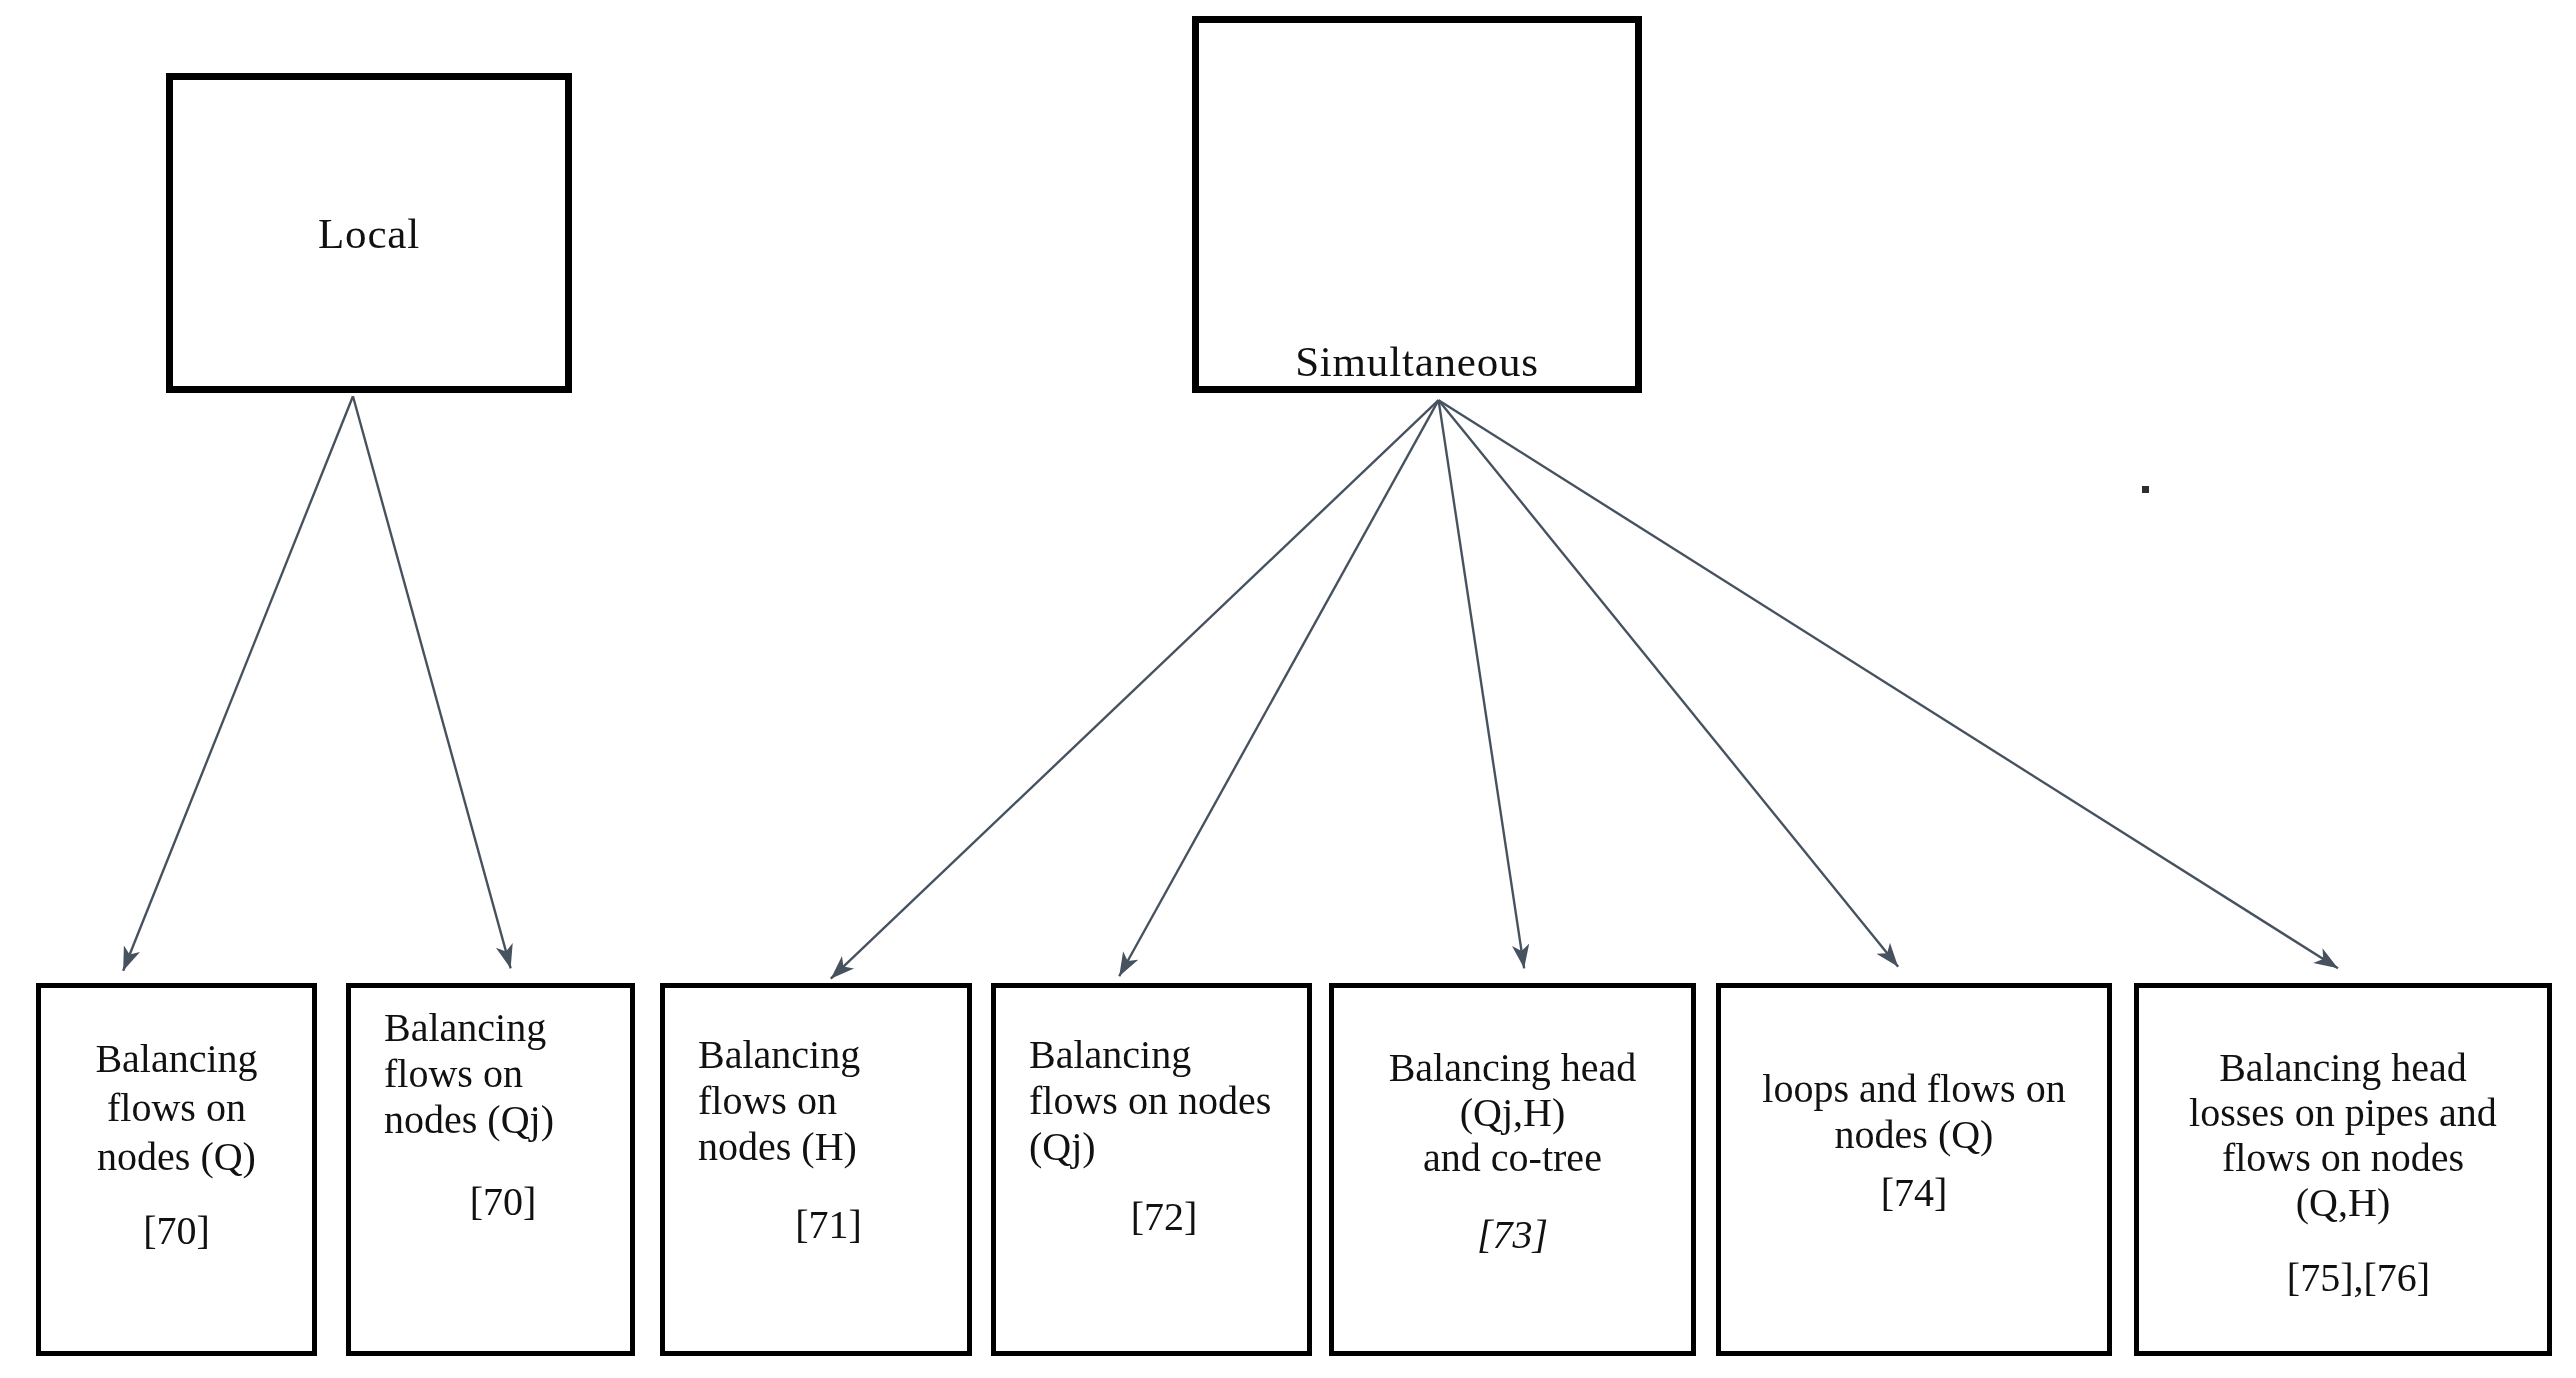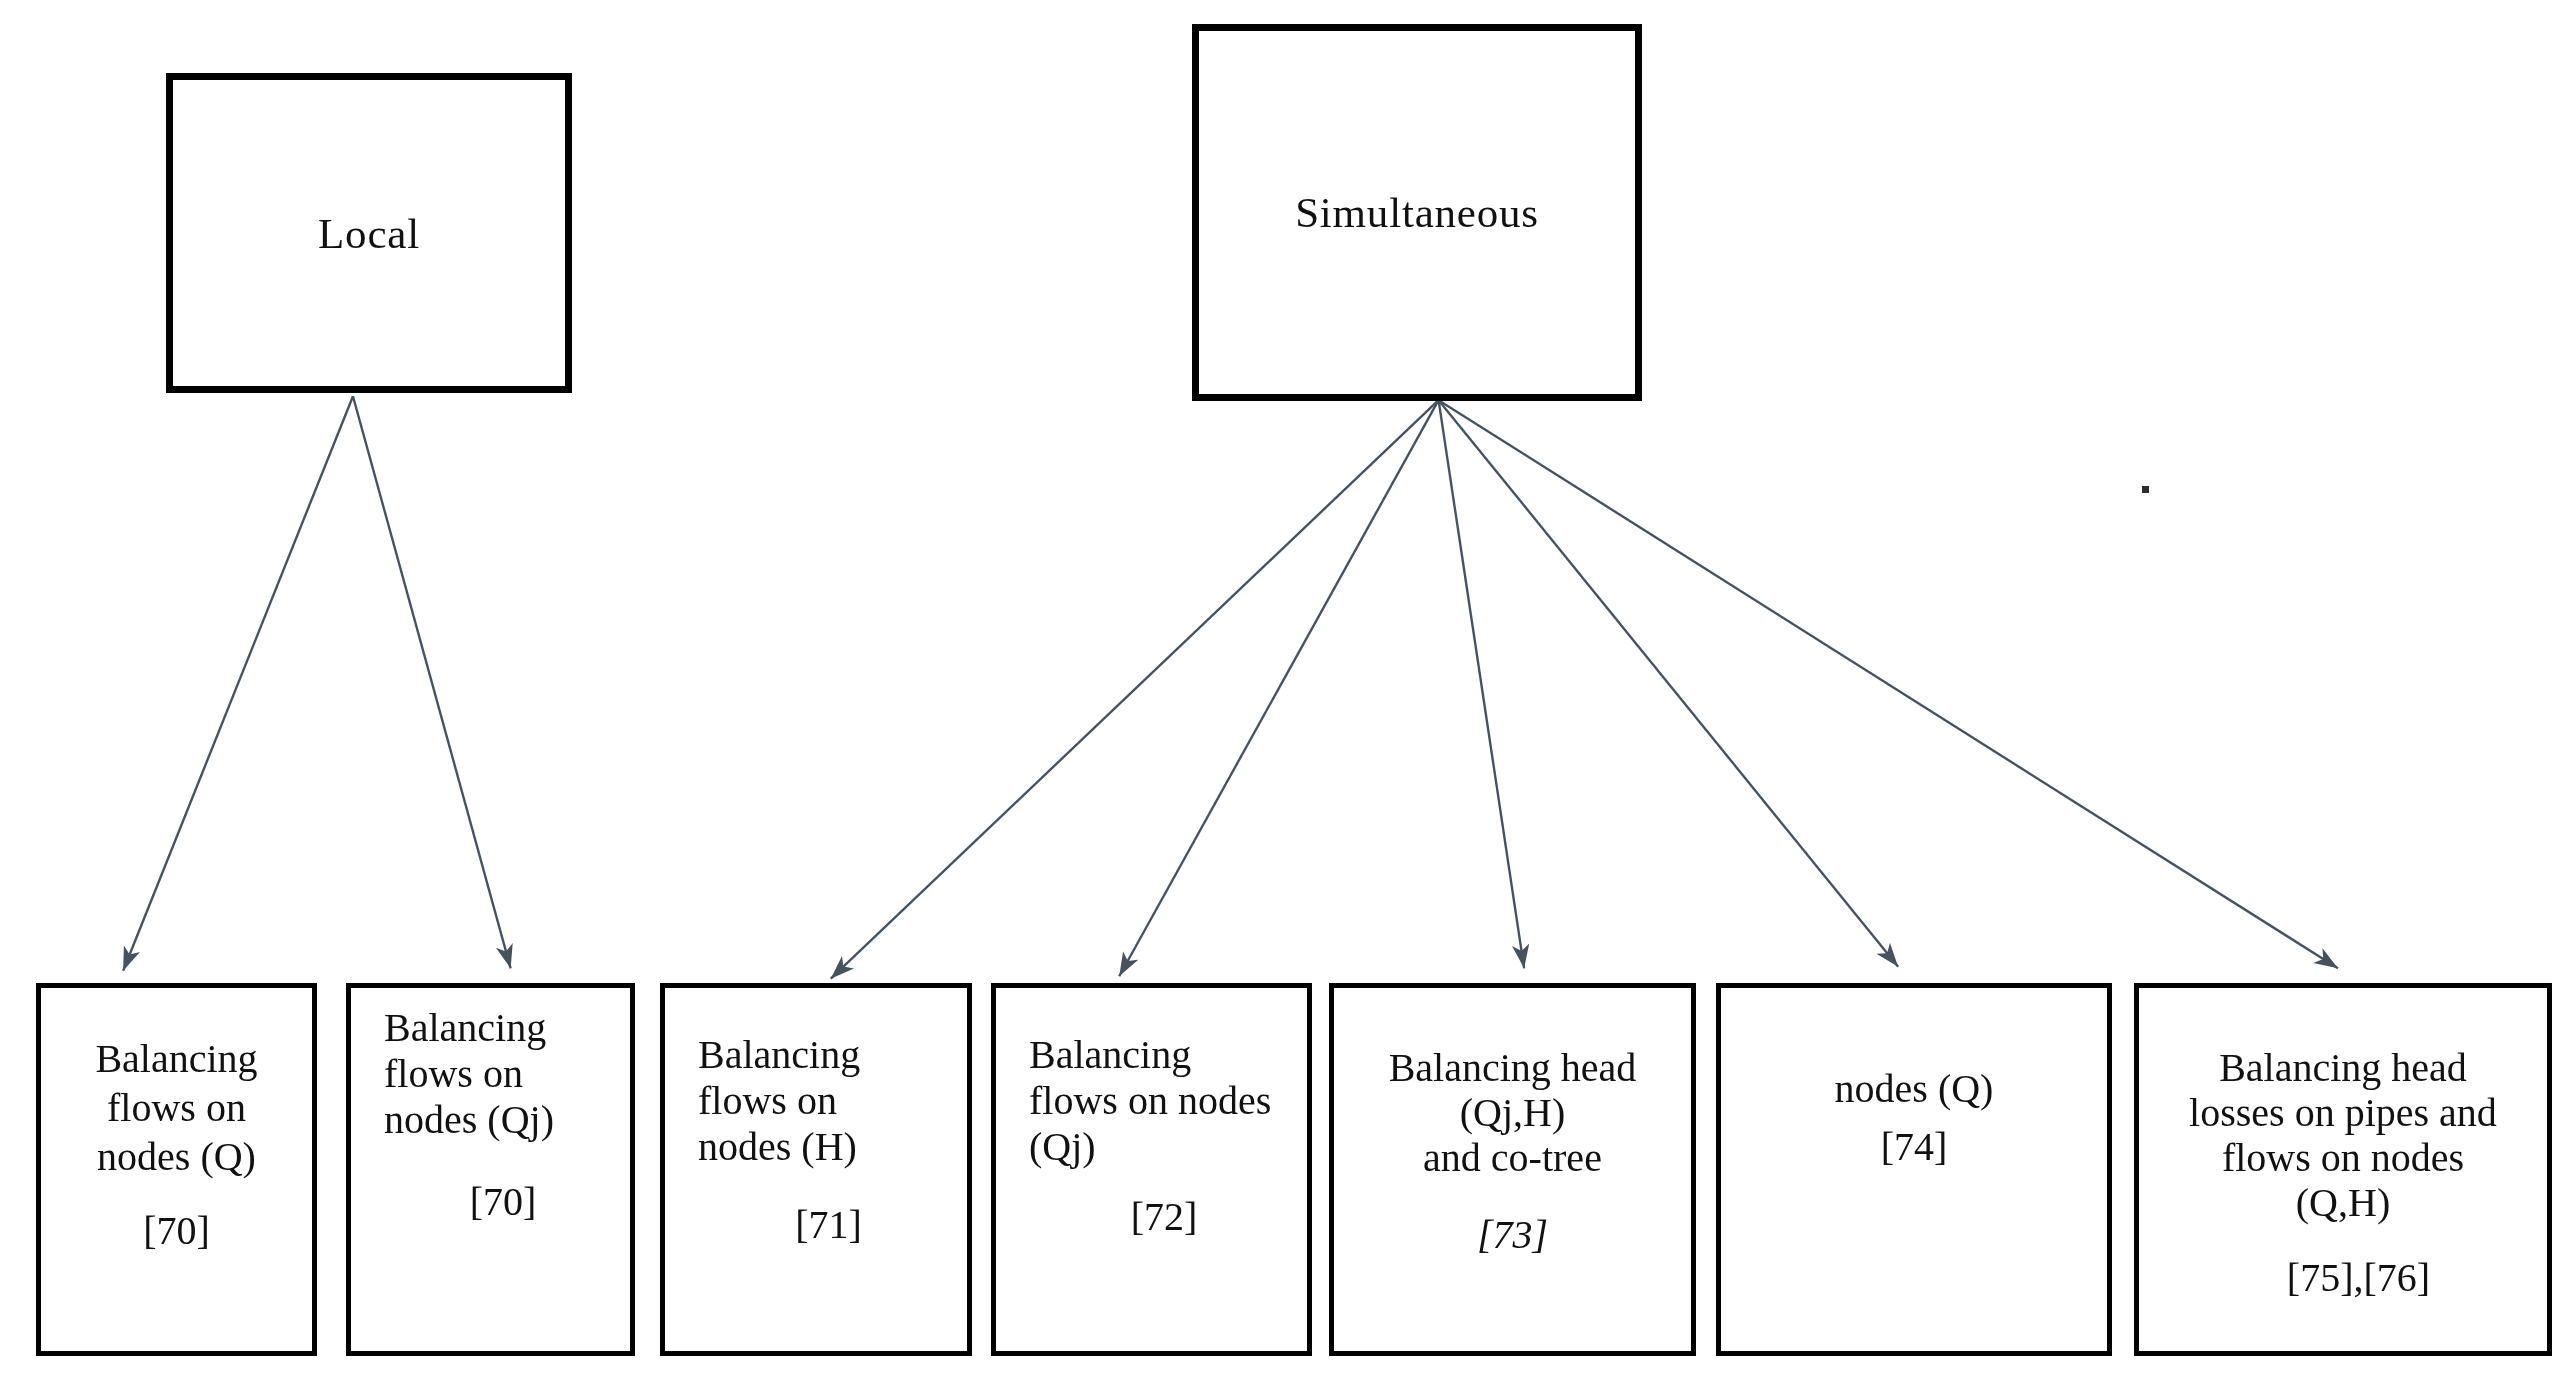--- a/index.html
+++ b/index.html
@@ -16,21 +16,21 @@
   #arrow-layer{position:absolute;left:0;top:0;width:2576px;height:1378px;}
   #arrow-layer line{stroke:var(--arrow);stroke-width:3;}
   #arrowhead-path{fill:var(--arrow);}
   .box{position:absolute;background:var(--background);box-sizing:border-box;}
   .parent{border:7.1px solid var(--border);display:flex;align-items:center;justify-content:center;}
   .parent .plabel{font-size:43px;letter-spacing:0.8px;}
   .child{border:5.5px solid var(--border);font-size:40px;line-height:46px;}
   .child .ref{text-align:center;}
   
   .p-local{left:166px;top:73px;width:406px;height:320px;}
-  .p-simultaneous{left:1192px;top:24px;width:450px;height:377px;}
+  .p-simultaneous{left:1192px;top:16px;width:450px;height:377px;align-items:flex-end;}
   
   .child{top:983px;height:373px;}
   .c1{left:36px;  width:281px; text-align:center; padding-top:46px; line-height:49px;}
   .c1 .ref{margin-top:25px;}
   .c2{left:346px; width:289px; text-align:left; padding-left:33px; padding-top:17.4px; padding-right:8px;}
   .c2 .ref{margin-top:36px;}
   .c3{left:660px; width:312px; text-align:left; padding-left:33px; padding-top:44px; padding-right:8px;}
   .c3 .ref{margin-top:32px;font-family:Liberation Serif, serif;}
   .c4{left:991px;width:321px; text-align:left; padding-left:33px; padding-top:44px; padding-right:8px;}
   .c4 .ref{margin-top:24px;}
@@ -99,20 +99,21 @@
   </div>
 
   <div class="box child c5">
     <div class="ln">Balancing head</div>
     <div class="ln">(Qj,H)</div>
     <div class="ln">and co-tree</div>
     <div class="ref">[73]</div>
   </div>
 
   <div class="box child c6">
+    <div class="ln">loops and flows on</div>
     <div class="ln">nodes (Q)</div>
     <div class="ref">[74]</div>
   </div>
 
   <div class="box child c7">
     <div class="ln">Balancing head</div>
     <div class="ln">losses on pipes and</div>
     <div class="ln">flows on nodes</div>
     <div class="ln">(Q,H)</div>
     <div class="ref">[75],[76]</div>

